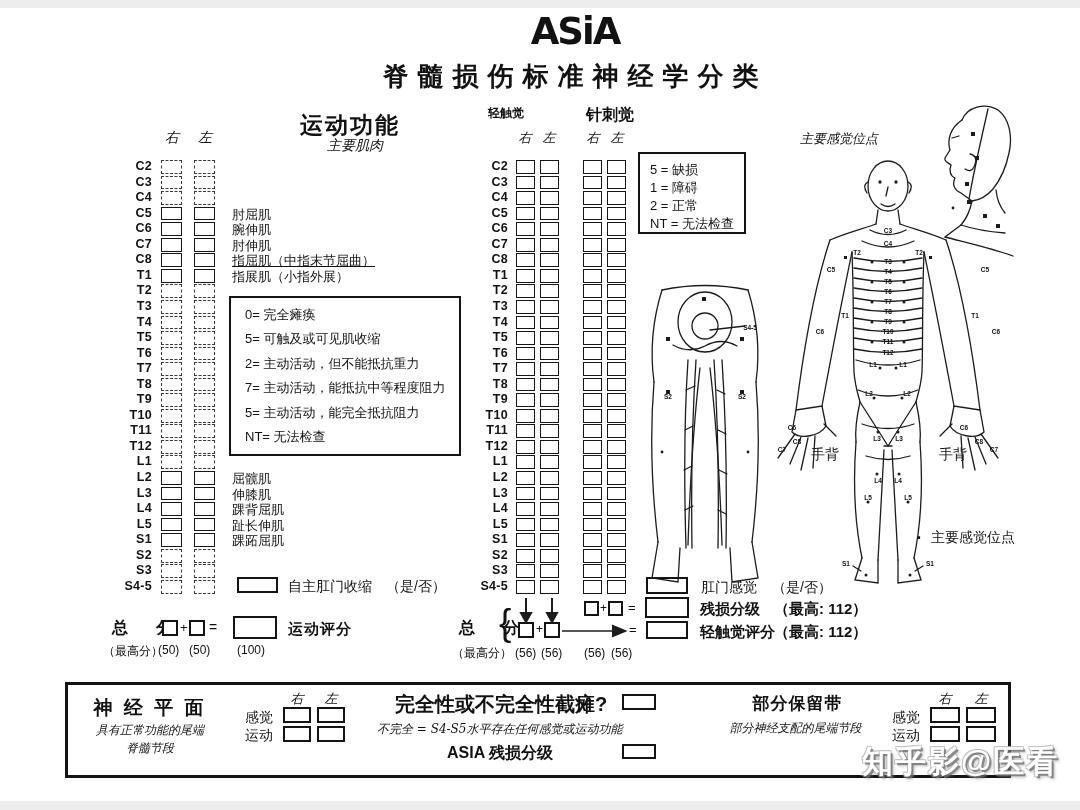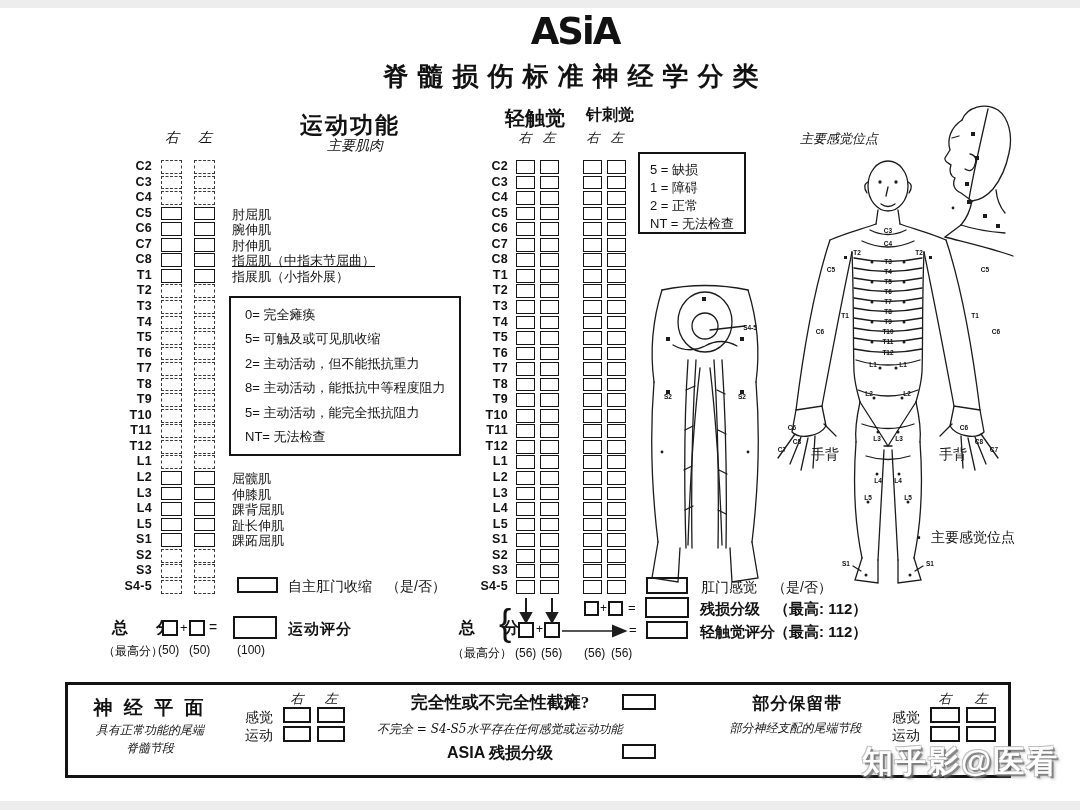--- a/index.html
+++ b/index.html
@@ -41,42 +41,42 @@
 
   <div class="t c b" style="left:330px;top:59px;width:490px;font-size:26px;letter-spacing:9px;">脊髓损伤标准神经学分类</div>
   <div class="t c i" style="left:280px;top:137px;width:150px;font-size:14px;">主要肌肉</div>
   <div class="t c i" style="left:161px;top:129px;width:22px;font-size:14px;">右</div>
   <div class="t c i" style="left:194px;top:129px;width:22px;font-size:14px;">左</div>
 
   <div class="legend" id="motor-grading" style="left:229px;top:296px;width:232px;height:160px;padding:8px 6px 8px 14px;font-size:13px;">
       <div>0=  完全瘫痪</div>
       <div>5=  可触及或可见肌收缩</div>
       <div>2=  主动活动，但不能抵抗重力</div>
-      <div>8=  主动活动，能抵抗中等程度阻力</div>
+      <div>7=  主动活动，能抵抗中等程度阻力</div>
       <div>5=  主动活动，能完全抵抗阻力</div>
       <div>NT= 无法检查</div>
     </div>
 
   <div class="box" style="left:237px;top:577px;width:41px;height:16px;"></div>
   <div class="t" style="left:288px;top:578px;font-size:14px;">自主肛门收缩</div>
   <div class="t" style="left:386px;top:578px;font-size:14px;">（是/否）</div>
 
   <div class="t b" style="left:112px;top:618px;font-size:16px;letter-spacing:6px;">总　分</div>
   <div class="box" style="left:162px;top:620px;width:16px;height:16px;"></div>
   <div class="t" style="left:180px;top:620px;font-size:13px;">+</div>
   <div class="box" style="left:189px;top:620px;width:16px;height:16px;"></div>
   <div class="t" style="left:209px;top:619px;font-size:14px;">=</div>
   <div class="box thick" style="left:233px;top:616px;width:44px;height:23px;"></div>
   <div class="t b" style="left:288px;top:620px;font-size:15px;letter-spacing:1px;">运动评分</div>
   <div class="t" style="left:103px;top:643px;font-size:12px;">（最高分）</div>
   <div class="t" style="left:158px;top:643px;font-size:12px;">(50)</div>
   <div class="t" style="left:189px;top:643px;font-size:12px;">(50)</div>
   <div class="t" style="left:237px;top:643px;font-size:12px;">(100)</div>
 
-  <div class="t c b" style="left:504px;top:105px;width:62px;font-size:20px;">轻触觉</div>
+  <div class="t c b" style="left:475px;top:105px;width:62px;font-size:12px;">轻触觉</div>
   <div class="t c b" style="left:579px;top:105px;width:62px;font-size:16px;">针刺觉</div>
   <div class="t c i" style="left:515px;top:129px;width:20px;font-size:13px;">右</div>
   <div class="t c i" style="left:539px;top:129px;width:20px;font-size:13px;">左</div>
   <div class="t c i" style="left:583px;top:129px;width:20px;font-size:13px;">右</div>
   <div class="t c i" style="left:607px;top:129px;width:20px;font-size:13px;">左</div>
 
   <div class="legend" id="sensory-grading" style="left:638px;top:152px;width:108px;height:82px;padding:7px 4px 7px 10px;font-size:13px;">
       <div>5 = 缺损</div>
       <div>1 = 障碍</div>
       <div>2 = 正常</div>
@@ -327,21 +327,21 @@
   <div class="t c i" style="left:70px;top:740px;width:160px;font-size:12px;">脊髓节段</div>
   <div class="t" style="left:245px;top:709px;font-size:14px;">感觉</div>
   <div class="t" style="left:245px;top:727px;font-size:14px;">运动</div>
   <div class="t c i" style="left:283px;top:690px;width:28px;font-size:13px;">右</div>
   <div class="t c i" style="left:317px;top:690px;width:28px;font-size:13px;">左</div>
   <div class="box" style="left:283px;top:707px;width:28px;height:16px;"></div>
   <div class="box" style="left:317px;top:707px;width:28px;height:16px;"></div>
   <div class="box" style="left:283px;top:726px;width:28px;height:16px;"></div>
   <div class="box" style="left:317px;top:726px;width:28px;height:16px;"></div>
 
-  <div class="t c b" style="left:395px;top:691px;width:210px;font-size:17px;font-family:Liberation Serif, serif;">完全性或不完全性截瘫?</div>
+  <div class="t c b" style="left:395px;top:691px;width:210px;font-size:20px;">完全性或不完全性截瘫?</div>
   <div class="box" style="left:622px;top:694px;width:34px;height:16px;"></div>
   <div class="t i" style="left:377px;top:721px;font-size:12px;">不完全 = S4-S5水平存在任何感觉或运动功能</div>
   <div class="t c b" style="left:420px;top:743px;width:160px;font-size:16px;">ASIA 残损分级</div>
   <div class="box" style="left:622px;top:744px;width:34px;height:15px;"></div>
 
   <div class="t c b" style="left:740px;top:692px;width:115px;font-size:17px;letter-spacing:1px;">部分保留带</div>
   <div class="t c i" style="left:718px;top:720px;width:155px;font-size:12px;">部分神经支配的尾端节段</div>
   <div class="t" style="left:892px;top:709px;font-size:14px;">感觉</div>
   <div class="t" style="left:892px;top:727px;font-size:14px;">运动</div>
   <div class="t c i" style="left:930px;top:690px;width:30px;font-size:13px;">右</div>

